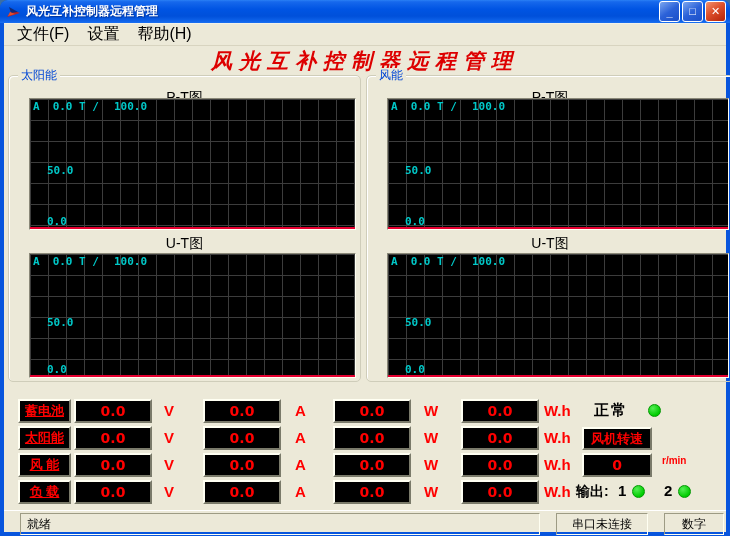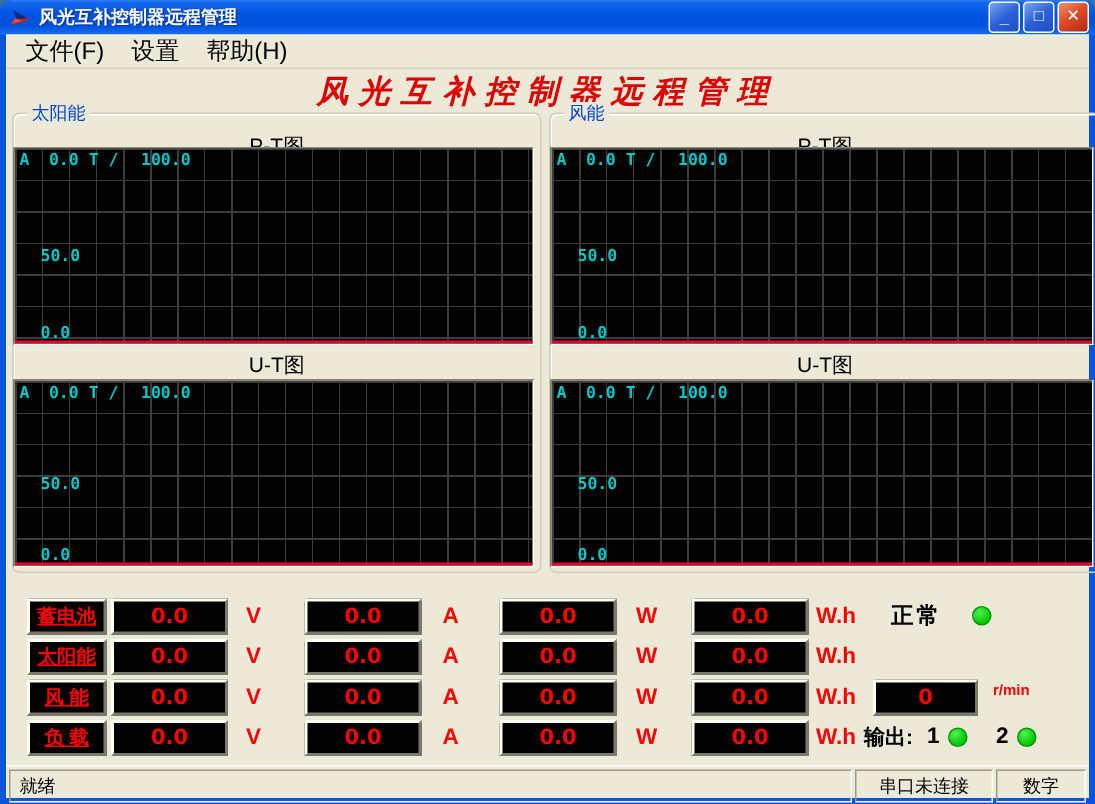--- a/index.html
+++ b/index.html
@@ -31,21 +31,21 @@
   
   .group{position:absolute;top:29px;height:307px;border:1px solid #cfcdba;border-radius:5px;
     box-shadow:inset 1px 1px 0 #fff;}
   .group.solar{left:4px;width:353px;}
   .group.wind{left:362px;width:368px;text-decoration:underline;}
   .group-label{position:absolute;top:-8px;left:9px;background:#ECE9D8;padding:0 3px;font-size:12px;
     color:var(--group-blue,#0046d5);line-height:14px;}
   .chart-title{position:absolute;left:0;right:0;text-align:center;font-size:14px;color:#000;}
   .chart-title.pt{top:13px;}
   .chart-title.ut{top:159px;}
-  .chart{position:absolute;left:0;right:4px;background:#000;border:1px solid;border-color:#8a8878 #fffff2 #fffff2 #8a8878;
+  .chart{position:absolute;left:20px;right:4px;background:#000;border:1px solid;border-color:#8a8878 #fffff2 #fffff2 #8a8878;
     background-image:repeating-linear-gradient(to right,#3c3c3c 0 1px,transparent 1px 18px),
                      repeating-linear-gradient(to bottom,#3c3c3c 0 1px,transparent 1px 21px);}
   .chart.pt{top:22px;height:132px;}
   .chart.ut{top:177px;height:125px;}
   .axis-x{position:absolute;left:0;right:0;bottom:0;height:2px;background:var(--axis-red,#e40030);}
   .c-lbl{position:absolute;color:var(--chart-cyan,#00c8c8);font-size:11px;font-weight:bold;
     font-family:"DejaVu Sans Mono","Liberation Mono",monospace;white-space:pre;line-height:12px;}
   .c-top{top:2px;left:3px;}
   .c-top .ts{margin-left:13px;}
   .c-top .ym{margin-left:15px;}
@@ -74,21 +74,21 @@
   .fan-disp{position:absolute;left:578px;width:70px;height:24px;top:0;}
   .rmin{position:absolute;left:658px;top:2px;color:var(--value-red,#ff0000);font-size:10px;font-weight:bold;}
   .out-lbl{position:absolute;left:572px;top:3px;font-size:14px;font-weight:bold;color:#000;}
   .out-num{position:absolute;top:2px;font-size:15px;font-weight:bold;color:#000;}
   .o1{left:614px;} .o2{left:660px;}
   .led.l-out1{left:628px;} .led.l-out2{left:674px;}
   
   .statusbar{height:22px;flex:0 0 22px;background:#ECE9D8;border-top:1px solid #fff;display:flex;
     align-items:stretch;font-size:12px;color:#000;padding:2px 2px 2px 2px;gap:2px;}
   .sb-panel{border:1px solid;border-color:#9d9b84 #fffff2 #fffff2 #9d9b84;display:flex;align-items:center;
-    padding:10px 6px;white-space:nowrap;}
+    padding:10px 6px;white-space:nowrap;margin-left:14px;}
   .sb-main{flex:1;}
   .sb-serial{width:92px;justify-content:center;}
   .sb-mode{width:60px;justify-content:center;text-align:right;}
 </style>
 </head>
 <body>
 
 <div class="window">
 
   <div class="titlebar">
@@ -178,20 +178,21 @@
         <div class="rrow r1">
           <div class="lbl-box">太阳能</div>
           <div class="display d1">0.0</div>
           <span class="unit uv">V</span>
           <div class="display d2">0.0</div>
           <span class="unit ua">A</span>
           <div class="display d3">0.0</div>
           <span class="unit uw">W</span>
           <div class="display d4">0.0</div>
           <span class="unit uwh">W.h</span>
+          <div class="fan-box">风机转速</div>
         </div>
 
         <div class="rrow r2">
           <div class="lbl-box">风 能</div>
           <div class="display d1">0.0</div>
           <span class="unit uv">V</span>
           <div class="display d2">0.0</div>
           <span class="unit ua">A</span>
           <div class="display d3">0.0</div>
           <span class="unit uw">W</span>

